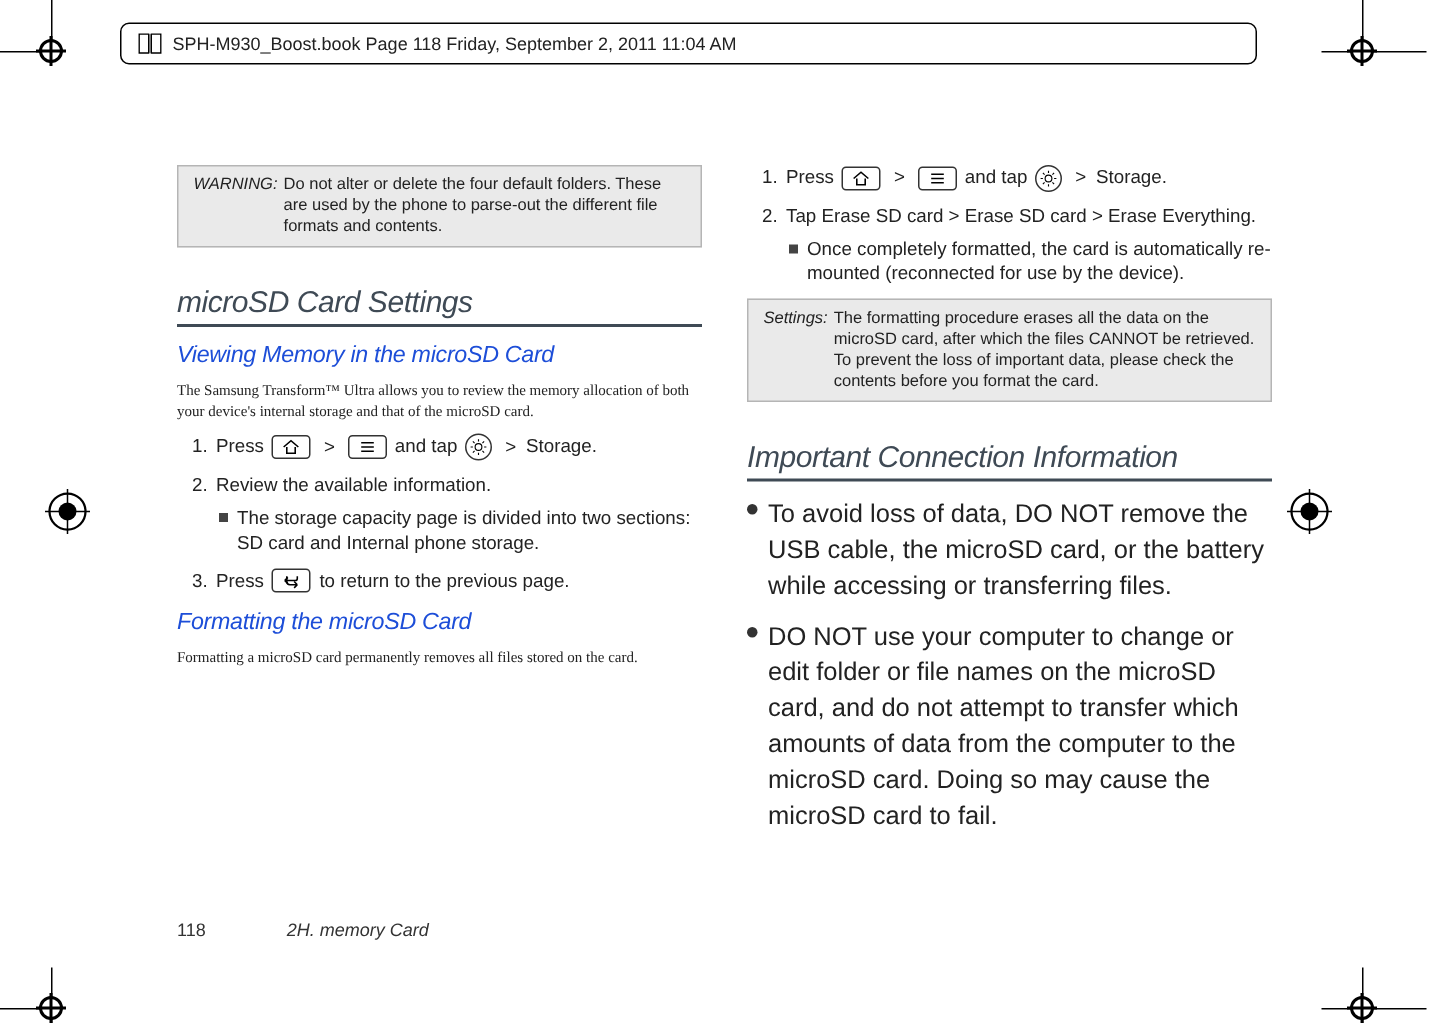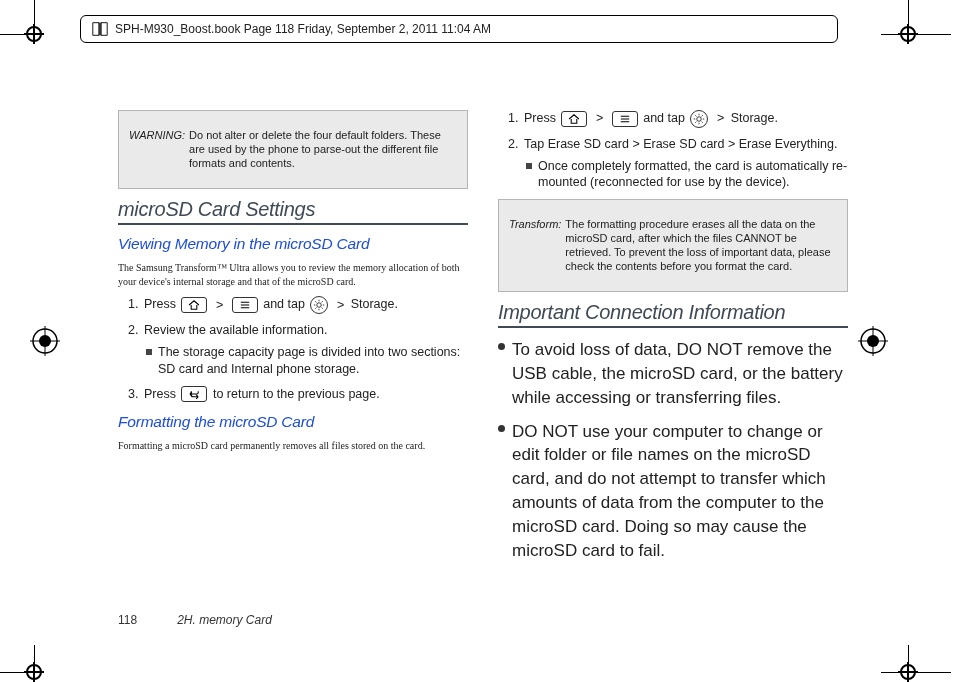--- a/index.html
+++ b/index.html
@@ -35,30 +35,30 @@
 
   
   .content {
     position: absolute; top: 110px; left: 118px; right: 70px; bottom: 90px;
     display: flex; gap: 30px;
   }
   .col { flex: 1 1 0; min-width: 0; }
 
   .note-box {
     background: #eaeaea; border: 1px solid #b5b5b5;
-    padding: 18px 10px; font-size: 11px; line-height: 1.25;
+    padding: 6px 10px; font-size: 11px; line-height: 1.25;
     display: flex; gap: 4px;
   }
   .note-box .lbl { font-style: italic; white-space: nowrap; }
   .note-box .txt { }
 
   h2.section {
     font-family: Arial, Helvetica, sans-serif;
     font-size: 20px; font-style: italic; font-weight: 400;
-    color: #3f4a55; margin-top: 9px; margin-bottom: 2px;
+    color: #3f4a55; margin-top: 26px; margin-bottom: 2px;
     letter-spacing: -0.3px;
   }
   .rule { height: 2px; background: #3f4a55; margin-bottom: 10px; }
 
   h3.sub {
     font-size: 15.5px; font-style: italic; font-weight: 400; color: #1d4ed8;
     margin-top: 10px; margin-bottom: 8px; letter-spacing: -0.2px;
   }
   p.body { font-size: 10px; line-height: 1.35; margin-bottom: 8px; font-family: Liberation Serif, serif; }
 
@@ -77,21 +77,21 @@
     background: #fff; vertical-align: middle; margin: 0 2px; position: relative;
   }
   .key svg { width: 14px; height: 12px; }
   .key.square { width: 18px; border-radius: 50%; height: 18px; }
   .strong { font-weight: normal; }
   .gt { margin: 0 3px; }
 
   .footer {
     position: absolute; bottom: 55px; left: 118px;
     font-size: 12px; font-style: italic; color: #333;
-    display: flex; gap: 40px; align-items: baseline;
+    display: flex; gap: 54px; align-items: baseline;
   }
   .footer .pn { font-style: normal; }
 </style>
 </head>
 <body>
 <div class="page">
 
 <div class="crop tl">
       <div class="h"></div>
       <div class="v"></div>
@@ -228,21 +228,21 @@
       </li>
       <li>
         <span class="num">2.</span>
         <span>Tap </span>
         <span class="strong">Erase SD card &gt; Erase SD card &gt; Erase Everything</span><span>.</span>
         <div class="sub-bullet">Once completely formatted, the card is automatically re-mounted (reconnected for use by the device).</div>
       </li>
     </ol>
 
     <div class="note-box" style="margin-top:4px">
-      <span class="lbl">Transform:</span>
+      <span class="lbl">Settings:</span>
       <span class="txt">
         <span>The formatting procedure erases all the data on the microSD card, after which the files </span><span class="strong">CANNOT</span><span> be retrieved. To prevent the loss of important data, please check the contents before you format the card.</span>
       </span>
     </div>
 
     <h2 class="section">Important Connection Information</h2>
     <div class="rule"></div>
 
     <ul class="dots">
       <li>To avoid loss of data, DO NOT remove the USB cable, the microSD card, or the battery while accessing or transferring files.</li>

